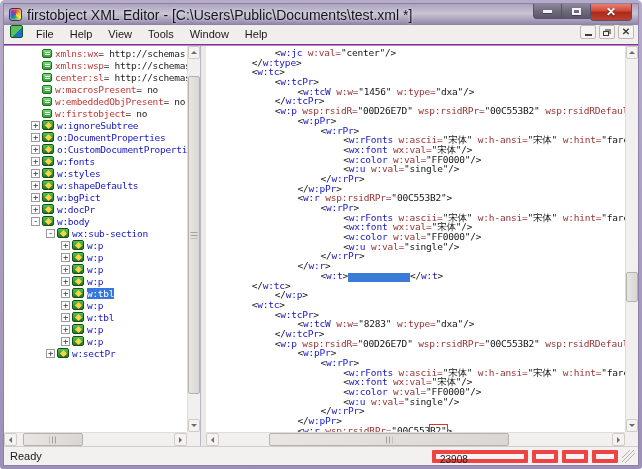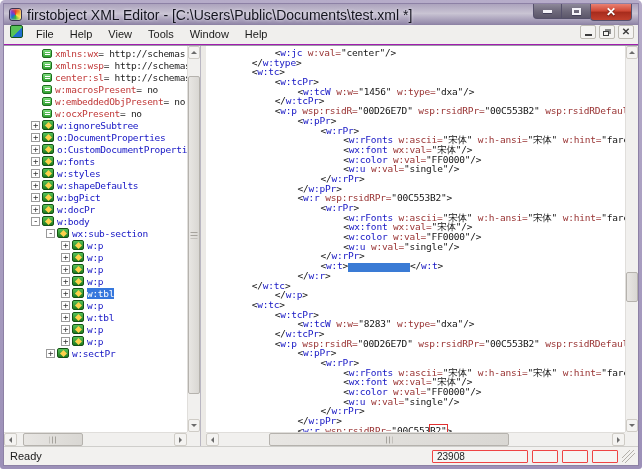--- a/index.html
+++ b/index.html
@@ -106,21 +106,21 @@
   .tree-hscroll .sb-thumb { left:6px; width:60px; }
   .code-hscroll .sb-thumb { left:50px; width:240px; }
   .hscroll .sb-thumb::after { width:7px; height:7px;
       background:repeating-linear-gradient(90deg,#a6a39d 0 1px,transparent 1px 3px); }
   .sb-corner { background:#f1f0ee; }
 
   
   .statusbar { height:19px; flex:none; display:flex; align-items:center; background:#f2f1ef;
                border-top:1px solid #cfcecb; padding:0 3px 0 6px; font-size:11px; color:#1a1a1a; }
   .sfields { margin-left:auto; display:flex; align-items:center; gap:4px; }
-  .sfield { height:13px; border:1px solid #ef4444; background:#f6f5f3; border-radius:1px;
+  .sfield { height:13px; border:4px solid #ef4444; background:#f6f5f3; border-radius:1px;
             font-size:10px; color:#222; }
   .sfield.big { width:96px; padding:0 4px; line-height:11px; }
   .sfield.small { width:26px; }
   .grip { width:13px; height:13px;
           background:linear-gradient(135deg,transparent 0 5px,#b3b0aa 5px 6px,transparent 6px 8px,#b3b0aa 8px 9px,transparent 9px 11px,#b3b0aa 11px 12px,transparent 12px); }
 </style>
 </head>
 <body>
 
 <div class="frame">
@@ -201,21 +201,21 @@
               <span style="width: 27px; flex: 0 0 auto;"></span>
               <span class="exp-gap"></span>
               <span class="icon-attr"></span>
               <span class="aname">w:embeddedObjPresent</span>
               <span class="aval"> = no</span>
             </div>
             <div class="tree-row">
               <span style="width: 27px; flex: 0 0 auto;"></span>
               <span class="exp-gap"></span>
               <span class="icon-attr"></span>
-              <span class="aname">w:ocxPresent</span>
+              <span class="aname">w:firstobject</span>
               <span class="aval"> = no</span>
             </div>
             <div class="tree-row">
               <span style="width: 27px; flex: 0 0 auto;"></span>
               <span class="expander">+</span>
               <span class="icon-elem"></span>
               <span class="ename">w:ignoreSubtree</span>
             </div>
             <div class="tree-row">
               <span style="width: 27px; flex: 0 0 auto;"></span>
@@ -376,22 +376,22 @@
             <div class="code-line" style="padding-left: 24ch;"><span class="tok-plain">&lt;</span><span class="tok-tag">w:u</span><span class="tok-plain"> </span><span class="tok-attr">w:val=</span><span class="tok-plain">"single"</span><span class="tok-plain">/&gt;</span></div>
             <div class="code-line" style="padding-left: 20ch;"><span class="tok-plain">&lt;/</span><span class="tok-tag">w:rPr</span><span class="tok-plain">&gt;</span></div>
             <div class="code-line" style="padding-left: 16ch;"><span class="tok-plain">&lt;/</span><span class="tok-tag">w:pPr</span><span class="tok-plain">&gt;</span></div>
             <div class="code-line" style="padding-left: 16ch;"><span class="tok-plain">&lt;</span><span class="tok-tag">w:r</span><span class="tok-plain"> </span><span class="tok-attr">wsp:rsidRPr=</span><span class="tok-plain">"00C553B2"</span><span class="tok-plain">&gt;</span></div>
             <div class="code-line" style="padding-left: 20ch;"><span class="tok-plain">&lt;</span><span class="tok-tag">w:rPr</span><span class="tok-plain">&gt;</span></div>
             <div class="code-line" style="padding-left: 24ch;"><span class="tok-plain">&lt;</span><span class="tok-tag">w:rFonts</span><span class="tok-plain"> </span><span class="tok-attr">w:ascii=</span><span class="tok-plain">"宋体"</span><span class="tok-plain"> </span><span class="tok-attr">w:h-ansi=</span><span class="tok-plain">"宋体"</span><span class="tok-plain"> </span><span class="tok-attr">w:hint=</span><span class="tok-plain">"fare</span></div>
             <div class="code-line" style="padding-left: 24ch;"><span class="tok-plain">&lt;</span><span class="tok-tag">wx:font</span><span class="tok-plain"> </span><span class="tok-attr">wx:val=</span><span class="tok-plain">"宋体"</span><span class="tok-plain">/&gt;</span></div>
             <div class="code-line" style="padding-left: 24ch;"><span class="tok-plain">&lt;</span><span class="tok-tag">w:color</span><span class="tok-plain"> </span><span class="tok-attr">w:val=</span><span class="tok-plain">"FF0000"</span><span class="tok-plain">/&gt;</span></div>
             <div class="code-line" style="padding-left: 24ch;"><span class="tok-plain">&lt;</span><span class="tok-tag">w:u</span><span class="tok-plain"> </span><span class="tok-attr">w:val=</span><span class="tok-plain">"single"</span><span class="tok-plain">/&gt;</span></div>
             <div class="code-line" style="padding-left: 20ch;"><span class="tok-plain">&lt;/</span><span class="tok-tag">w:rPr</span><span class="tok-plain">&gt;</span></div>
+            <div class="code-line" style="padding-left: 16ch;"><span class="tok-plain">&lt;/</span><span class="tok-tag">w:r</span><span class="tok-plain">&gt;</span></div>
             <div class="code-line" style="padding-left: 20ch;"><span class="tok-plain">&lt;</span><span class="tok-tag">w:t</span><span class="tok-plain">&gt;</span><span class="selblock"></span><span class="tok-plain">&lt;/</span><span class="tok-tag">w:t</span><span class="tok-plain">&gt;</span></div>
-            <div class="code-line" style="padding-left: 16ch;"><span class="tok-plain">&lt;/</span><span class="tok-tag">w:r</span><span class="tok-plain">&gt;</span></div>
             <div class="code-line" style="padding-left: 8ch;"><span class="tok-plain">&lt;/</span><span class="tok-tag">w:tc</span><span class="tok-plain">&gt;</span></div>
             <div class="code-line" style="padding-left: 12ch;"><span class="tok-plain">&lt;/</span><span class="tok-tag">w:p</span><span class="tok-plain">&gt;</span></div>
             <div class="code-line" style="padding-left: 8ch;"><span class="tok-plain">&lt;</span><span class="tok-tag">w:tc</span><span class="tok-plain">&gt;</span></div>
             <div class="code-line" style="padding-left: 12ch;"><span class="tok-plain">&lt;</span><span class="tok-tag">w:tcPr</span><span class="tok-plain">&gt;</span></div>
             <div class="code-line" style="padding-left: 16ch;"><span class="tok-plain">&lt;</span><span class="tok-tag">w:tcW</span><span class="tok-plain"> </span><span class="tok-attr">w:w=</span><span class="tok-plain">"8283"</span><span class="tok-plain"> </span><span class="tok-attr">w:type=</span><span class="tok-plain">"dxa"</span><span class="tok-plain">/&gt;</span></div>
             <div class="code-line" style="padding-left: 12ch;"><span class="tok-plain">&lt;/</span><span class="tok-tag">w:tcPr</span><span class="tok-plain">&gt;</span></div>
             <div class="code-line" style="padding-left: 12ch;"><span class="tok-plain">&lt;</span><span class="tok-tag">w:p</span><span class="tok-plain"> </span><span class="tok-attr">wsp:rsidR=</span><span class="tok-plain">"00D26E7D"</span><span class="tok-plain"> </span><span class="tok-attr">wsp:rsidRPr=</span><span class="tok-plain">"00C553B2"</span><span class="tok-plain"> </span><span class="tok-attr">wsp:rsidRDefault=</span></div>
             <div class="code-line" style="padding-left: 16ch;"><span class="tok-plain">&lt;</span><span class="tok-tag">w:pPr</span><span class="tok-plain">&gt;</span></div>
             <div class="code-line" style="padding-left: 20ch;"><span class="tok-plain">&lt;</span><span class="tok-tag">w:rPr</span><span class="tok-plain">&gt;</span></div>
             <div class="code-line" style="padding-left: 24ch;"><span class="tok-plain">&lt;</span><span class="tok-tag">w:rFonts</span><span class="tok-plain"> </span><span class="tok-attr">w:ascii=</span><span class="tok-plain">"宋体"</span><span class="tok-plain"> </span><span class="tok-attr">w:h-ansi=</span><span class="tok-plain">"宋体"</span><span class="tok-plain"> </span><span class="tok-attr">w:hint=</span><span class="tok-plain">"fare</span></div>

